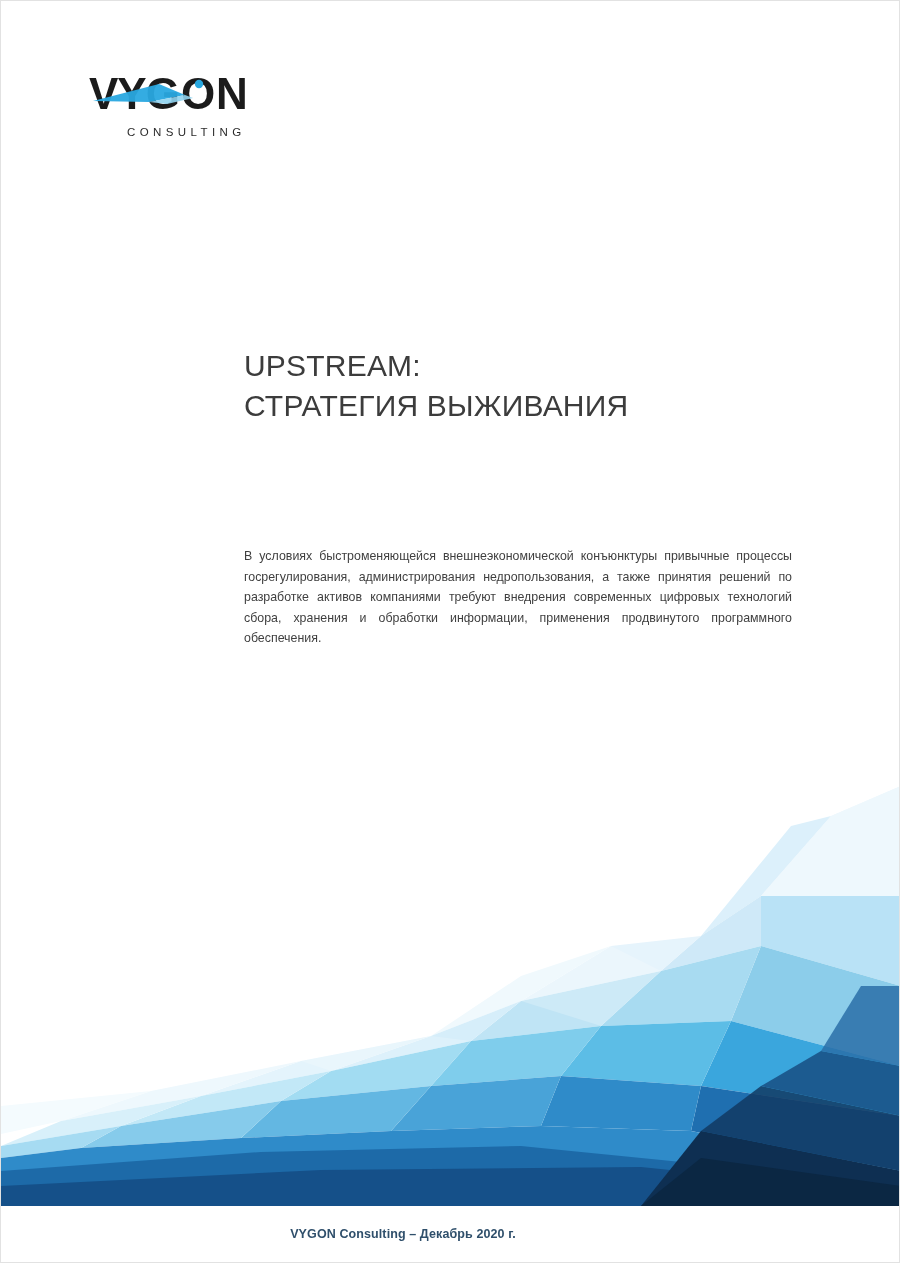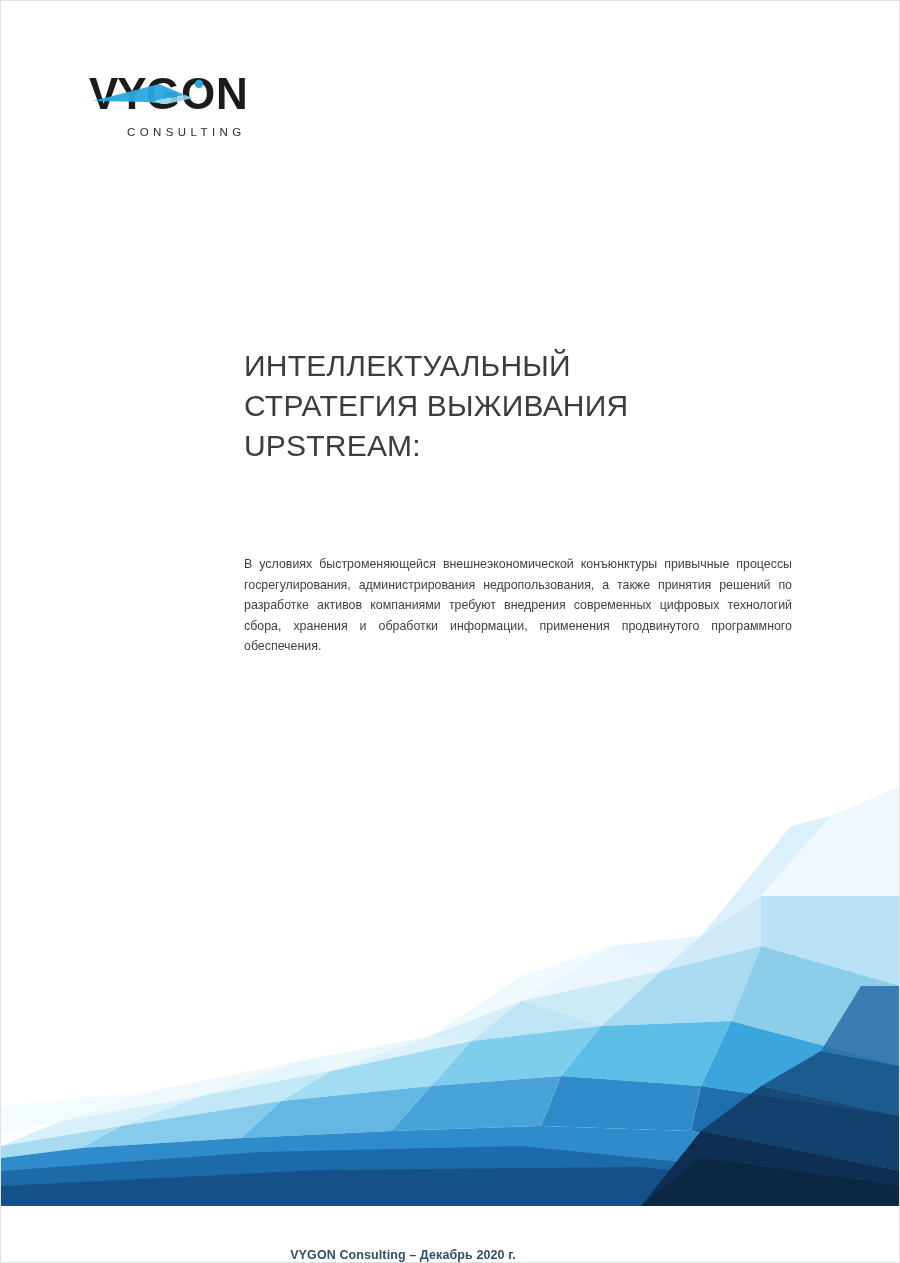--- a/index.html
+++ b/index.html
@@ -63,21 +63,20 @@
   
   .abstract {
     position: absolute;
     left: 243px;
     top: 545px;
     width: 548px;
     font-size: 12.4px;
     line-height: 20.5px;
     color: #3f3f3f;
     text-align: justify;
-    margin-top: 8px;
   }
 
   
   .graphic {
     position: absolute;
     left: 0;
     bottom: 56px;
     width: 900px;
     height: 420px;
   }
@@ -89,21 +88,21 @@
 
   
   .footer {
     position: absolute;
     left: 0;
     bottom: 0;
     width: 804px;
     height: 56px;
     background: #ffffff;
     display: flex;
-    align-items: flex-end;
+    align-items: center;
     justify-content: center;
   }
   .footer-text {
     font-size: 12.5px;
     font-weight: 700;
     color: #2f4f6b;
     letter-spacing: 0.1px;
   }
 </style>
 </head>
@@ -119,23 +118,22 @@
         <text x="127" y="38" font-family="Liberation Sans, sans-serif" font-size="44" font-weight="700" fill="#1b1b1b" letter-spacing="-1">N</text>
         <path d="M4 30 L70 13 L96 24 L60 31 Z" fill="#29a8e0" opacity="0.95"></path>
         <path d="M60 31 L96 24 L104 27 L78 33 Z" fill="#8fd3f0" opacity="0.9"></path>
         <circle cx="110" cy="13" r="4.2" fill="#29a8e0"></circle>
       </svg>
     </div>
     <div class="logo-sub">CONSULTING</div>
   </div>
 
   <div class="title-block">
-    <div class="title-line">ИНТЕЛЛЕКТУАЛЬНЫЙ</div>
+    <div class="title-line">UPSTREAM:</div>
     <div class="title-line">СТРАТЕГИЯ ВЫЖИВАНИЯ</div>
-    <div class="title-line">UPSTREAM:</div>
   </div>
 
   <div class="abstract">В условиях быстроменяющейся внешнеэкономической конъюнктуры привычные процессы госрегулирования, администрирования недропользования, а также принятия решений по разработке активов компаниями требуют внедрения современных цифровых технологий сбора, хранения и обработки информации, применения продвинутого программного обеспечения.</div>
 
   <div class="graphic">
     <svg viewBox="0 0 900 420" preserveAspectRatio="none" xmlns="http://www.w3.org/2000/svg">
 
       <polygon points="900,0 900,120 760,110 830,30" fill="#e8f5fc"></polygon>
       <polygon points="830,30 760,110 700,150 790,40" fill="#dcf0fb"></polygon>
       <polygon points="900,110 900,200 760,160 760,110" fill="#b9e2f6"></polygon>

